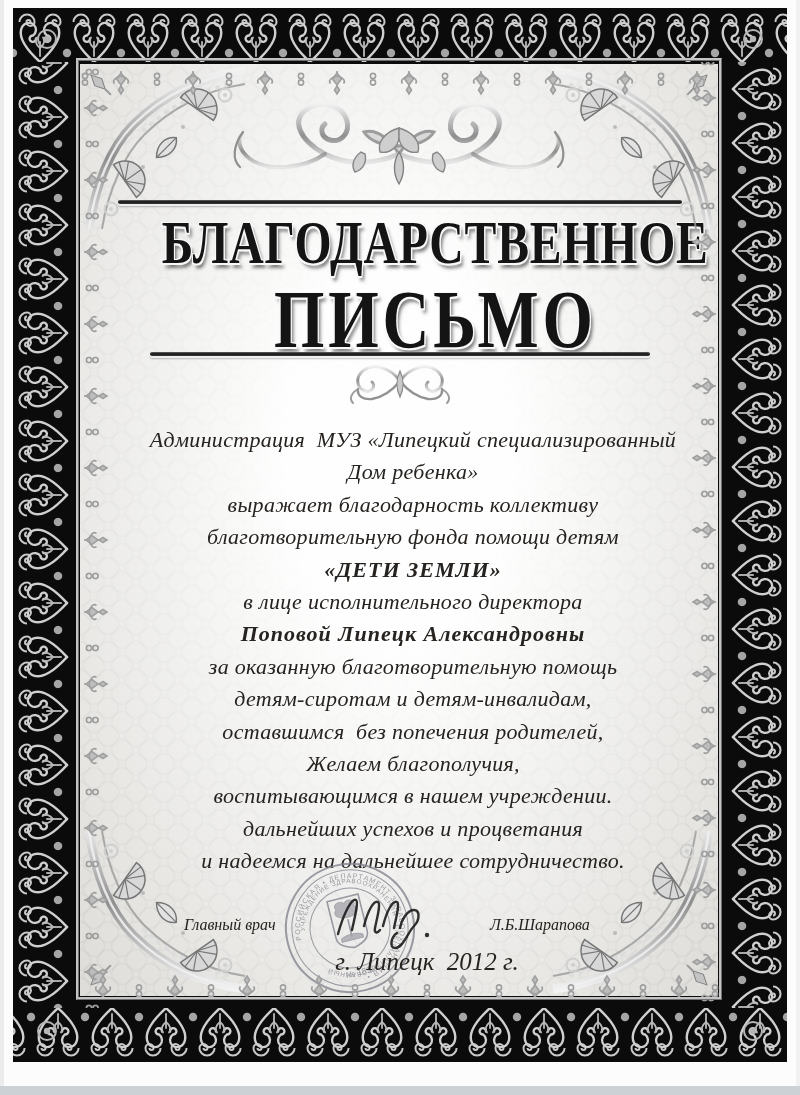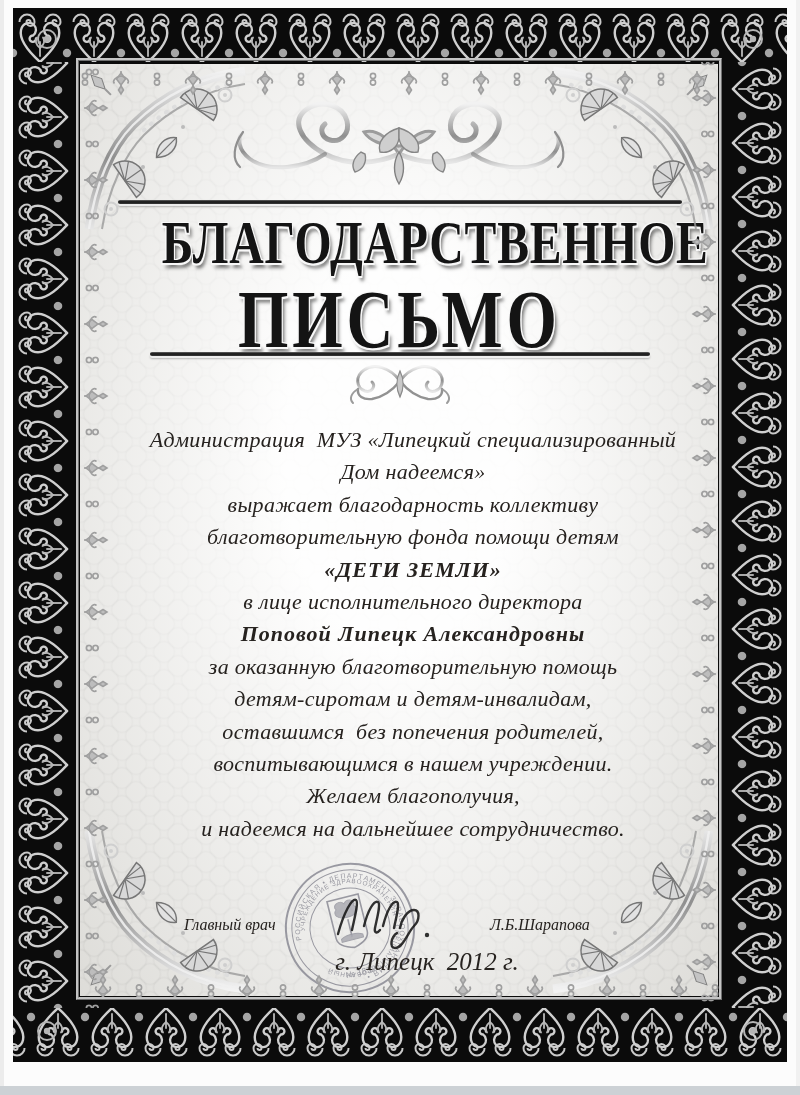--- a/index.html
+++ b/index.html
@@ -41,21 +41,21 @@
 
   .hdr-flourish { position:absolute; left:149px; top:30px; width:340px; height:100px; }
   .rule { position:absolute; height:4px; background:linear-gradient(#666, #151515 45%, #3a3a3a);
           box-shadow:0 2px 0 rgba(255,255,255,0.75), 0 3px 2px rgba(0,0,0,0.25); border-radius:2px; }
   #ruleTop { left:38px; top:136px; width:564px; }
   #ruleBottom { left:70px; top:288px; width:500px; }
   .div-flourish { position:absolute; left:259px; top:295px; width:122px; height:48px; }
 
   .title-wrap { position:absolute; left:0; width:638px; text-align:center; }
   #titleLine1 { top:146px; }
-  #titleLine2 { top:216px; }
+  #titleLine2 { top:216px;margin-left:36px; }
   .title-text { display:inline-block; font-weight:bold; color:#141414; white-space:pre;
     text-shadow:-1.5px -1.5px 0 #f8f8f8, 1.5px -1.5px 0 #f8f8f8, -1.5px 1.5px 0 #f8f8f8,
                  1.5px 1.5px 0 #f8f8f8, 3.5px 4.5px 4px rgba(0,0,0,0.5); }
   #titleLine1 .title-text { font-size:62px; line-height:64px; transform:scaleX(0.77); letter-spacing:1px; }
   #titleLine2 .title-text { font-size:82px; line-height:80px; transform:scaleX(0.79); letter-spacing:5px; }
 
   .bodytext { position:absolute; left:0; top:360px; width:638px; text-align:center;
               font-style:italic; font-size:22px; line-height:32.4px; color:#26221f; letter-spacing:0.3px; }
   .line { white-space:pre;padding-left:28px; }
   .line.strong { font-weight:bold; letter-spacing:1px;text-align:center; }
@@ -245,31 +245,32 @@
     <div id="ruleBottom" class="rule"></div>
 
     <svg class="div-flourish" viewBox="0 0 122 48">
       <use href="#sflourHalf"></use>
       <use href="#sflourHalf" transform="translate(122,0) scale(-1,1)"></use>
       <path d="M61,12 C57,20 57,30 61,38 C65,30 65,20 61,12 Z" fill="#c9c9c9" stroke="#8a8a8a" stroke-width="1.3"></path>
     </svg>
 
     <div class="bodytext">
       <div class="line">Администрация  МУЗ «Липецкий специализированный</div>
-      <div class="line">Дом надеемся»</div>
+      <div class="line">Дом ребенка»</div>
       <div class="line">выражает благодарность коллективу</div>
       <div class="line">благотворительную фонда помощи детям</div>
       <div class="line strong">«ДЕТИ ЗЕМЛИ»</div>
       <div class="line">в лице исполнительного директора</div>
       <div class="line strong">Поповой Липецк Александровны</div>
       <div class="line">за оказанную благотворительную помощь</div>
       <div class="line">детям-сиротам и детям-инвалидам,</div>
       <div class="line">оставшимся  без попечения родителей,</div>
+      <div class="line">Желаем благополучия,</div>
       <div class="line">воспитывающимся в нашем учреждении.</div>
-      <div class="line">Желаем благополучия,</div>
+      <div class="line">дальнейших успехов и процветания</div>
       <div class="line">и надеемся на дальнейшее сотрудничество.</div>
     </div>
 
     <svg class="stamp" viewBox="0 0 146 146">
       <g transform="rotate(-14 73 73)" stroke="#84848f" fill="none">
         <circle cx="73" cy="73" r="64" stroke-width="2"></circle>
         <circle cx="73" cy="73" r="58" stroke-width="1"></circle>
         <circle cx="73" cy="73" r="40" stroke-width="1"></circle>
         <path id="stO" d="M73,73 m-50,0 a50,50 0 1,1 100,0 a50,50 0 1,1 -100,0" fill="none" stroke="none"></path>
         <path id="stI" d="M73,73 m-45,0 a45,45 0 1,1 90,0 a45,45 0 1,1 -90,0" fill="none" stroke="none"></path>

